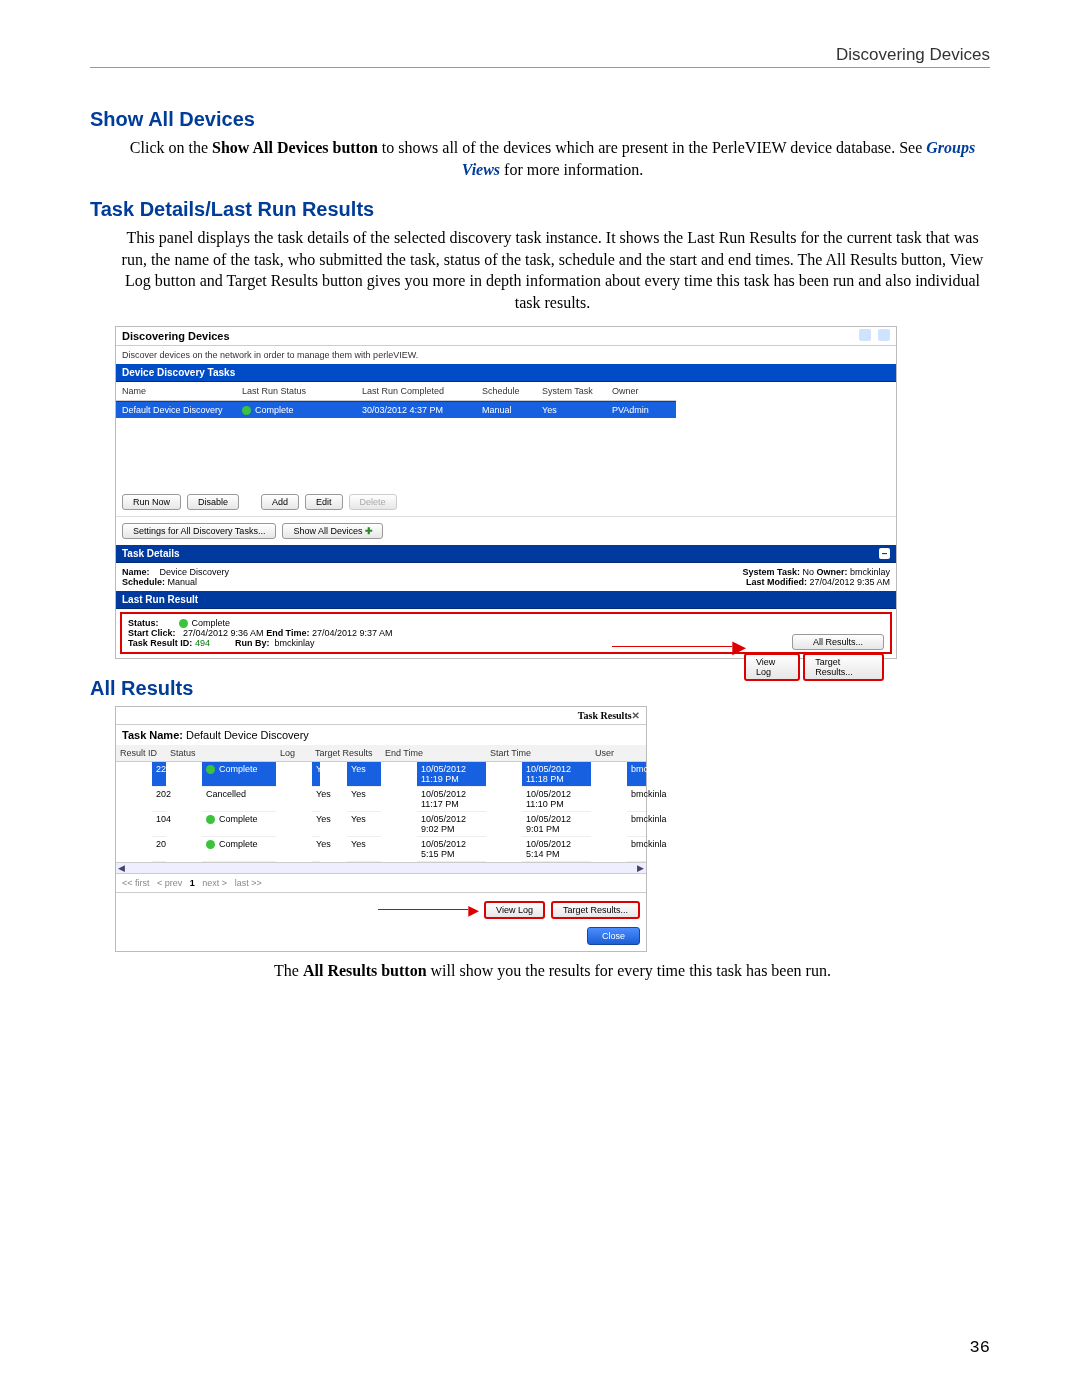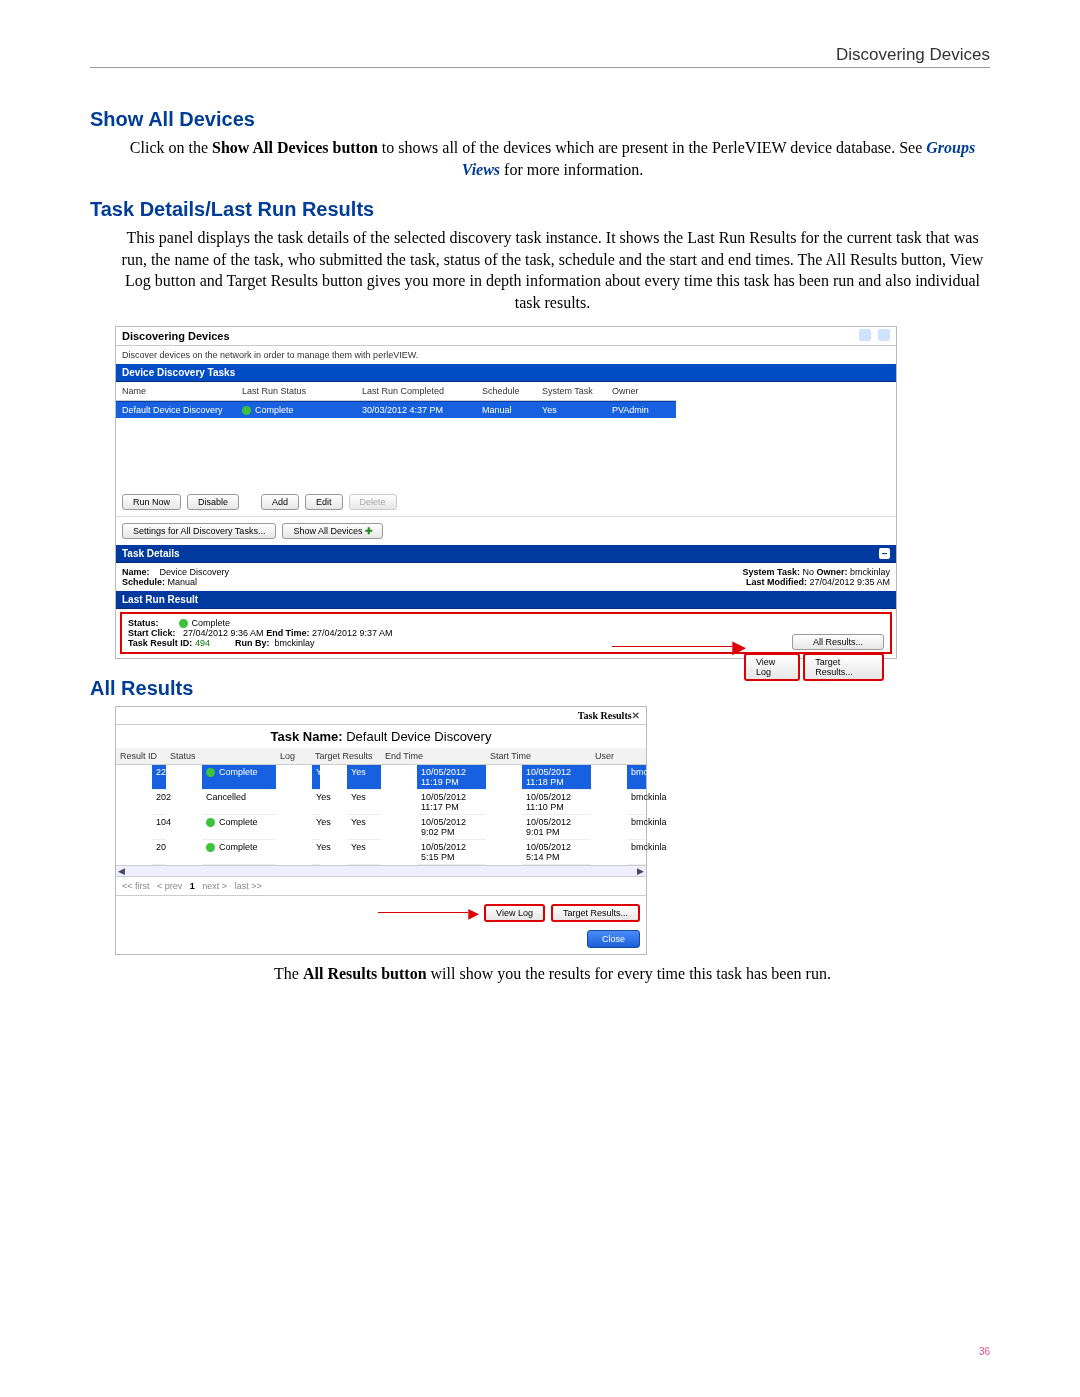--- a/index.html
+++ b/index.html
@@ -189,21 +189,21 @@
     width: 530px;
     margin-bottom: 8px;
   }
   .p2-title {
     display:flex;justify-content:flex-end;align-items:center;
     padding: 3px 6px;font-weight:bold;font-size:10px;
     border-bottom:1px solid #ccc;
     font-family:Liberation Serif, serif;
   }
   .p2-close { cursor:pointer; color:#555; }
-  .p2-taskname { padding: 4px 6px; font-size:13px;text-align:center; }
+  .p2-taskname { padding: 4px 6px; font-size:11px; }
   .p2-grid {
     display:grid;
     grid-template-columns: 50px 110px 35px 70px 105px 105px 55px;
     font-size:9px;
   }
   .p2-th {
     background:#f2f2f2;
     border-bottom:1px solid #ccc;
     padding:3px 4px;
     font-weight:normal;
@@ -237,23 +237,23 @@
   .btn.blue {
     background: linear-gradient(#4b8dff,#1b5fd6);
     border:1px solid #144a9e;
     color:#fff;
     padding:3px 14px;
   }
   .page-num {
     position:absolute;
     right: 90px;
     bottom: 40px;
-    font-family: Liberation Sans, sans-serif;
-    font-size: 10px;
-    color:#ec4899;
+    font-family: Liberation Mono, monospace;
+    font-size: 17px;
+    color:#000000;
   }
   .green-plus { color:#2a8a2a;font-weight:bold; }
   .label-bold { font-weight:bold; }
 </style>
 </head>
 <body>
 
 <div class="page">
   <div class="header-right">Discovering Devices</div>
   <hr class="topline">

